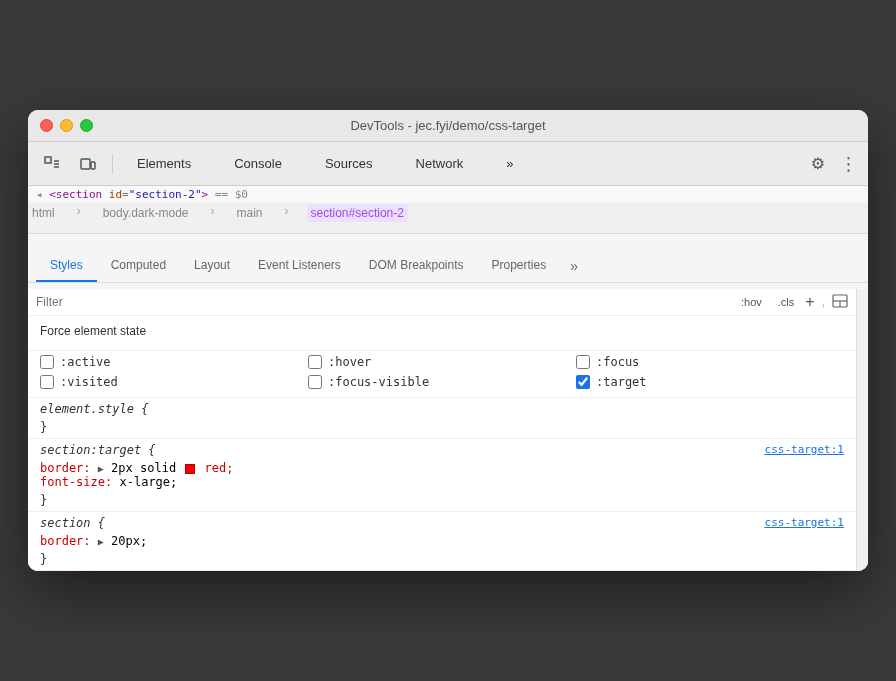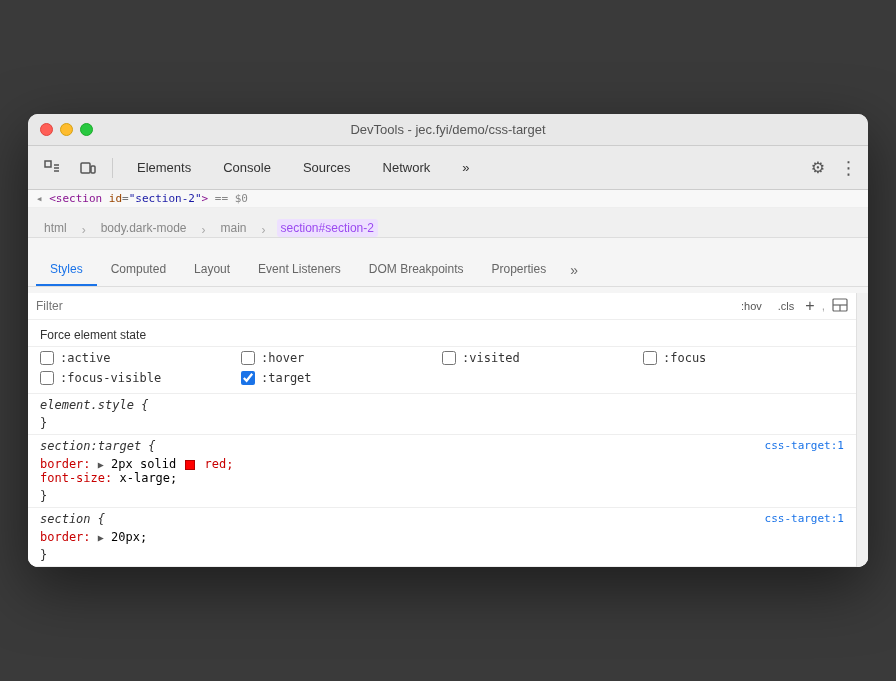--- a/index.html
+++ b/index.html
@@ -74,21 +74,21 @@
       font-size: 16px;
     }
     .toolbar-divider {
       width: 1px;
       height: 20px;
       background: #ccc;
       margin: 0 4px;
     }
     .toolbar-nav {
       display: flex;
-      gap: 0;
+      gap: 11px;
     }
     .toolbar-nav-item {
       padding: 4px 16px;
       font-size: 13px;
       color: #333;
       cursor: pointer;
       border-radius: 4px;
       white-space: nowrap;
     }
     .toolbar-spacer { flex: 1; }
@@ -112,25 +112,25 @@
       color: #555;
       font-size: 18px;
       letter-spacing: -1px;
     }
 
     
     .breadcrumb-bar {
       background: #f0f0f0;
       height: 30px;
       display: flex;
-      align-items: flex-end;
-      padding: 0 12px;
+      align-items: flex-start;
+      padding: 0 0;
       border-bottom: 1px solid #ddd;
       font-size: 12px;
-      gap: 9px;
+      gap: 16px;
       overflow: hidden;
     }
     .breadcrumb-item {
       color: #888;
       cursor: pointer;
       padding: 2px 4px;
       border-radius: 3px;
     }
     .breadcrumb-item.selected {
       color: #9b4af0;
@@ -214,30 +214,30 @@
       line-height: 1;
     }
     .filter-layout {
       font-size: 14px;
       color: #555;
       cursor: pointer;
     }
 
     
     .force-state-header {
-      padding: 8px 12px 4px;
+      padding: 8px 12px 12px;
       font-size: 12px;
       color: #333;
       background: #fff;
       border-bottom: 1px solid #eee;
     }
 
     .state-checkboxes {
       display: grid;
-      grid-template-columns: 1fr 1fr 1fr 1fr;
+      grid-template-columns: 1fr 1fr 1fr;
       padding: 4px 12px 8px;
       gap: 6px 0;
       border-bottom: 1px solid #eee;
       background: #fff;
     }
     .state-checkbox-item {
       display: flex;
       align-items: center;
       gap: 6px;
       font-size: 12px;
@@ -268,20 +268,21 @@
     }
     .css-rule-close {
       padding: 0 12px 4px;
       color: #333;
     }
     .css-prop { color: #c80000; }
     .css-selector { color: #333; font-style: italic; }
     .css-link {
       float: right;
       color: #1a73e8;
+      text-decoration: underline;
       font-size: 11px;
       cursor: pointer;
     }
     .css-color-swatch {
       display: inline-block;
       width: 10px;
       height: 10px;
       background: red;
       border: 1px solid rgba(0,0,0,0.3);
       vertical-align: middle;
@@ -409,25 +410,25 @@
           <input type="checkbox" style="">
           <span>:active</span>
         </label>
         <label class="state-checkbox-item">
           <input type="checkbox" style="">
           <span>:hover</span>
         </label>
 
         <label class="state-checkbox-item">
           <input type="checkbox" style="">
+          <span>:focus</span>
+        </label>
+        <label class="state-checkbox-item">
+          <input type="checkbox" style="">
           <span>:visited</span>
-        </label>
-        <label class="state-checkbox-item">
-          <input type="checkbox" style="">
-          <span>:focus</span>
         </label>
 
         <label class="state-checkbox-item">
           <input type="checkbox" style="">
           <span>:focus-visible</span>
         </label>
 
         <label class="state-checkbox-item">
           <input type="checkbox" checked="" style="accent-color: rgb(26, 115, 232);">
           <span>:target</span>

